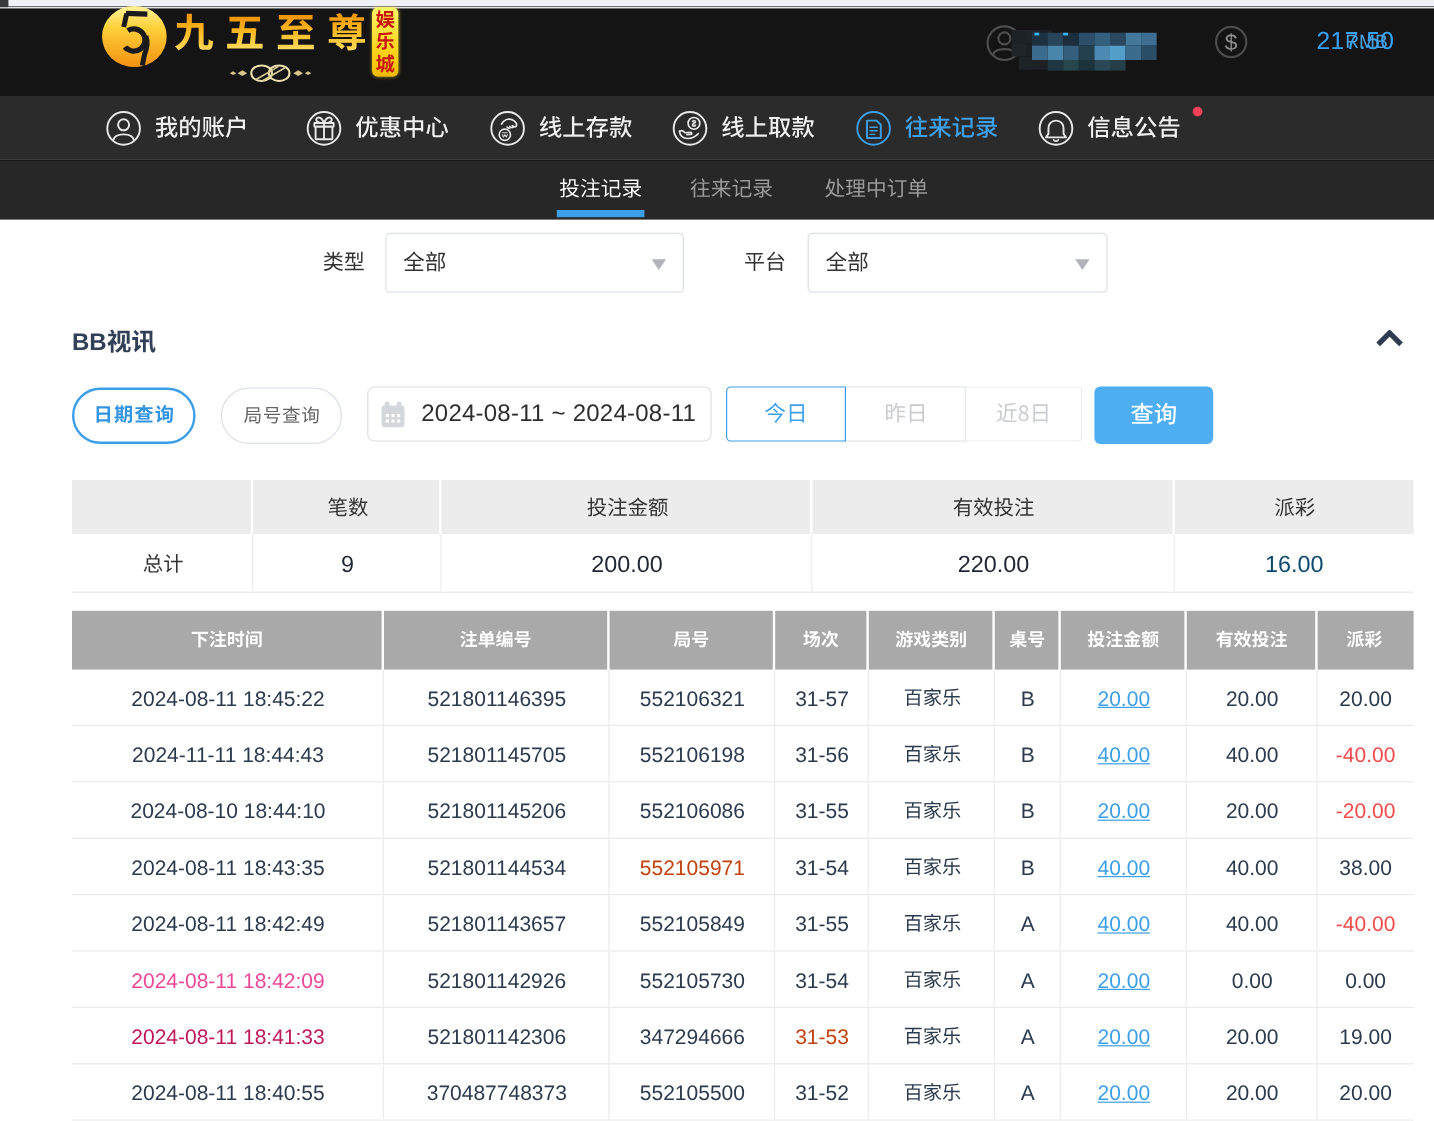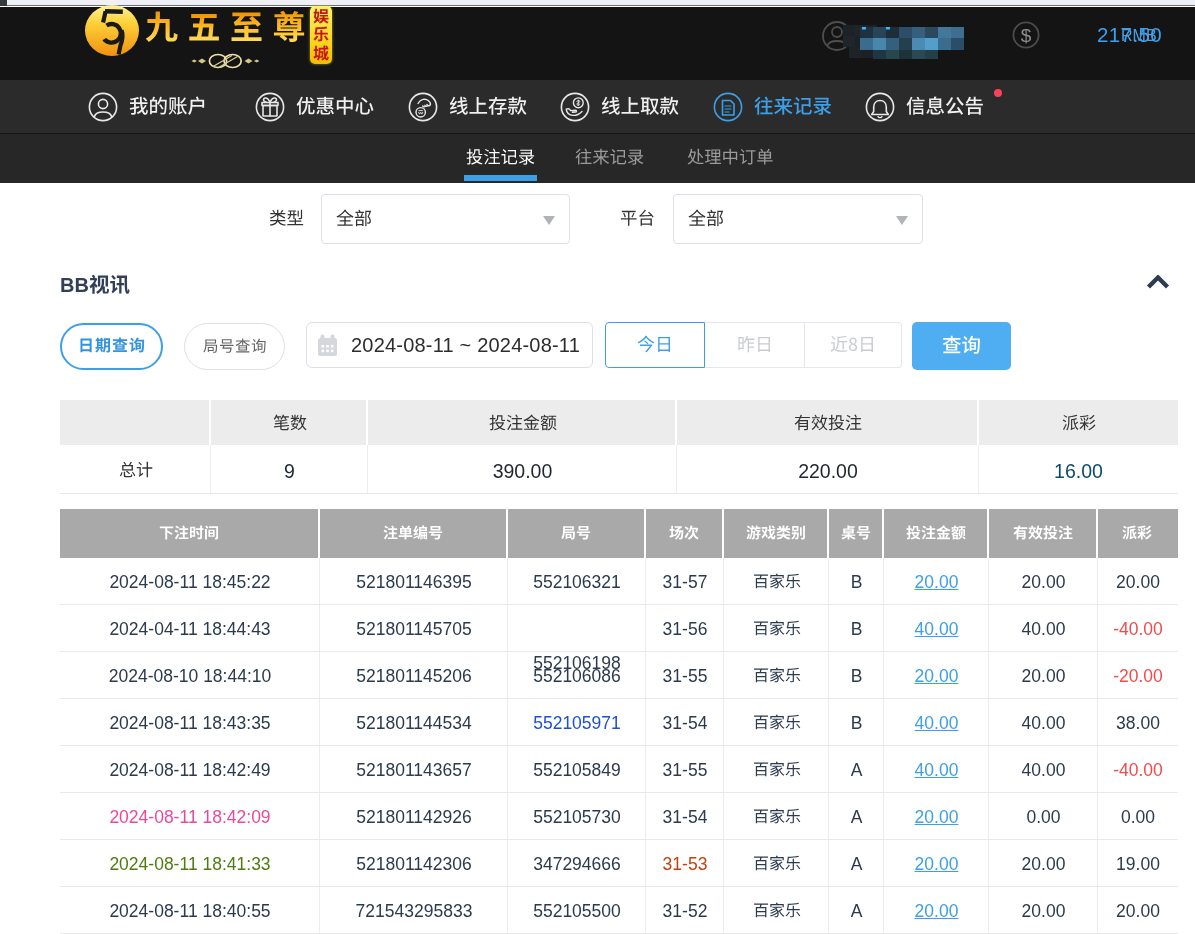--- a/index.html
+++ b/index.html
@@ -481,21 +481,21 @@
 <div class="fc" style="left:60px;top:459px;width:151px;height:24px">
     <svg class="t" width="34.0" height="19.5" viewBox="0 0 34.0 19.5" fill="#333333">
       <use href="#gR603b" transform="translate(0.00,14.96) scale(0.01700,-0.01700)"></use>
       <use href="#gR8ba1" transform="translate(17.00,14.96) scale(0.01700,-0.01700)"></use>
     </svg>
   </div>
 <div class="fc" style="left:211px;top:459px;width:157px;height:24px">
     <span style="font:19.5px 'Liberation Sans',sans-serif;color:#1f2733">9</span>
   </div>
 <div class="fc" style="left:368px;top:459px;width:309px;height:24px">
-    <span style="font:19.5px 'Liberation Sans',sans-serif;color:#1f2733">390.00</span>
+    <span style="font:19.5px 'Liberation Sans',sans-serif;color:#1f2733">200.00</span>
   </div>
 <div class="fc" style="left:677px;top:459px;width:302px;height:24px">
     <span style="font:19.5px 'Liberation Sans',sans-serif;color:#1f2733">220.00</span>
   </div>
 <div class="fc" style="left:979px;top:459px;width:199px;height:24px">
     <span style="font:19.5px 'Liberation Sans',sans-serif;color:#0c4a6e">16.00</span>
   </div>
 <div style="position:absolute;left:60px;top:509px;width:258px;height:49px;background:#a9a9a9"></div>
 <div class="fc" style="left:60px;top:523px;width:258px;height:22px">
     <svg class="t" width="60.0" height="17.2" viewBox="0 0 60.0 17.2" fill="#ffffff">
@@ -612,26 +612,26 @@
 <div style="position:absolute;left:60px;top:651px;width:1118px;height:1px;background:#e9e9e9"></div>
 <div style="position:absolute;left:319px;top:605px;width:1px;height:46px;background:#ececec"></div>
 <div style="position:absolute;left:507px;top:605px;width:1px;height:46px;background:#ececec"></div>
 <div style="position:absolute;left:645px;top:605px;width:1px;height:46px;background:#ececec"></div>
 <div style="position:absolute;left:723px;top:605px;width:1px;height:46px;background:#ececec"></div>
 <div style="position:absolute;left:828px;top:605px;width:1px;height:46px;background:#ececec"></div>
 <div style="position:absolute;left:883px;top:605px;width:1px;height:46px;background:#ececec"></div>
 <div style="position:absolute;left:988px;top:605px;width:1px;height:46px;background:#ececec"></div>
 <div style="position:absolute;left:1097px;top:605px;width:1px;height:46px;background:#ececec"></div>
 <div class="fc" style="left:60px;top:618px;width:260px;height:22px">
-    <span style="font:17.5px 'Liberation Sans',sans-serif;color:#2b3a4d">2024-04-11 18:44:43</span>
+    <span style="font:17.5px 'Liberation Sans',sans-serif;color:#2b3a4d">2024-11-11 18:44:43</span>
   </div>
 <div class="fc" style="left:320px;top:618px;width:188px;height:22px">
     <span style="font:17.5px 'Liberation Sans',sans-serif;color:#2b3a4d">521801145705</span>
   </div>
-<div class="fc" style="left:508px;top:652px;width:138px;height:22px">
+<div class="fc" style="left:508px;top:618px;width:138px;height:22px">
     <span style="font:17.5px 'Liberation Sans',sans-serif;color:#2b3a4d">552106198</span>
   </div>
 <div class="fc" style="left:646px;top:618px;width:78px;height:22px">
     <span style="font:17.5px 'Liberation Sans',sans-serif;color:#2b3a4d">31-56</span>
   </div>
 <div class="fc" style="left:724px;top:617px;width:105px;height:24px">
     <svg class="t" width="48.0" height="18.4" viewBox="0 0 48.0 18.4" fill="#2b3a4d">
       <use href="#gR767e" transform="translate(0.00,14.08) scale(0.01600,-0.01600)"></use>
       <use href="#gR5bb6" transform="translate(16.00,14.08) scale(0.01600,-0.01600)"></use>
       <use href="#gR4e50" transform="translate(32.00,14.08) scale(0.01600,-0.01600)"></use>
@@ -698,21 +698,21 @@
 <div style="position:absolute;left:883px;top:699px;width:1px;height:46px;background:#ececec"></div>
 <div style="position:absolute;left:988px;top:699px;width:1px;height:46px;background:#ececec"></div>
 <div style="position:absolute;left:1097px;top:699px;width:1px;height:46px;background:#ececec"></div>
 <div class="fc" style="left:60px;top:712px;width:260px;height:22px">
     <span style="font:17.5px 'Liberation Sans',sans-serif;color:#2b3a4d">2024-08-11 18:43:35</span>
   </div>
 <div class="fc" style="left:320px;top:712px;width:188px;height:22px">
     <span style="font:17.5px 'Liberation Sans',sans-serif;color:#2b3a4d">521801144534</span>
   </div>
 <div class="fc" style="left:508px;top:712px;width:138px;height:22px">
-    <span style="font:17.5px 'Liberation Sans',sans-serif;color:#1d4ed8">552105971</span>
+    <span style="font:17.5px 'Liberation Sans',sans-serif;color:#c2410c">552105971</span>
   </div>
 <div class="fc" style="left:646px;top:712px;width:78px;height:22px">
     <span style="font:17.5px 'Liberation Sans',sans-serif;color:#2b3a4d">31-54</span>
   </div>
 <div class="fc" style="left:724px;top:711px;width:105px;height:24px">
     <svg class="t" width="48.0" height="18.4" viewBox="0 0 48.0 18.4" fill="#2b3a4d">
       <use href="#gR767e" transform="translate(0.00,14.08) scale(0.01600,-0.01600)"></use>
       <use href="#gR5bb6" transform="translate(16.00,14.08) scale(0.01600,-0.01600)"></use>
       <use href="#gR4e50" transform="translate(32.00,14.08) scale(0.01600,-0.01600)"></use>
     </svg>
@@ -812,21 +812,21 @@
 <div style="position:absolute;left:60px;top:886px;width:1118px;height:1px;background:#e9e9e9"></div>
 <div style="position:absolute;left:319px;top:840px;width:1px;height:46px;background:#ececec"></div>
 <div style="position:absolute;left:507px;top:840px;width:1px;height:46px;background:#ececec"></div>
 <div style="position:absolute;left:645px;top:840px;width:1px;height:46px;background:#ececec"></div>
 <div style="position:absolute;left:723px;top:840px;width:1px;height:46px;background:#ececec"></div>
 <div style="position:absolute;left:828px;top:840px;width:1px;height:46px;background:#ececec"></div>
 <div style="position:absolute;left:883px;top:840px;width:1px;height:46px;background:#ececec"></div>
 <div style="position:absolute;left:988px;top:840px;width:1px;height:46px;background:#ececec"></div>
 <div style="position:absolute;left:1097px;top:840px;width:1px;height:46px;background:#ececec"></div>
 <div class="fc" style="left:60px;top:853px;width:260px;height:22px">
-    <span style="font:17.5px 'Liberation Sans',sans-serif;color:#4d7c0f">2024-08-11 18:41:33</span>
+    <span style="font:17.5px 'Liberation Sans',sans-serif;color:#be185d">2024-08-11 18:41:33</span>
   </div>
 <div class="fc" style="left:320px;top:853px;width:188px;height:22px">
     <span style="font:17.5px 'Liberation Sans',sans-serif;color:#2b3a4d">521801142306</span>
   </div>
 <div class="fc" style="left:508px;top:853px;width:138px;height:22px">
     <span style="font:17.5px 'Liberation Sans',sans-serif;color:#2b3a4d">347294666</span>
   </div>
 <div class="fc" style="left:646px;top:853px;width:78px;height:22px">
     <span style="font:17.5px 'Liberation Sans',sans-serif;color:#c2410c">31-53</span>
   </div>
@@ -855,21 +855,21 @@
 <div style="position:absolute;left:645px;top:887px;width:1px;height:46px;background:#ececec"></div>
 <div style="position:absolute;left:723px;top:887px;width:1px;height:46px;background:#ececec"></div>
 <div style="position:absolute;left:828px;top:887px;width:1px;height:46px;background:#ececec"></div>
 <div style="position:absolute;left:883px;top:887px;width:1px;height:46px;background:#ececec"></div>
 <div style="position:absolute;left:988px;top:887px;width:1px;height:46px;background:#ececec"></div>
 <div style="position:absolute;left:1097px;top:887px;width:1px;height:46px;background:#ececec"></div>
 <div class="fc" style="left:60px;top:900px;width:260px;height:22px">
     <span style="font:17.5px 'Liberation Sans',sans-serif;color:#2b3a4d">2024-08-11 18:40:55</span>
   </div>
 <div class="fc" style="left:320px;top:900px;width:188px;height:22px">
-    <span style="font:17.5px 'Liberation Sans',sans-serif;color:#2b3a4d">721543295833</span>
+    <span style="font:17.5px 'Liberation Sans',sans-serif;color:#2b3a4d">370487748373</span>
   </div>
 <div class="fc" style="left:508px;top:900px;width:138px;height:22px">
     <span style="font:17.5px 'Liberation Sans',sans-serif;color:#2b3a4d">552105500</span>
   </div>
 <div class="fc" style="left:646px;top:900px;width:78px;height:22px">
     <span style="font:17.5px 'Liberation Sans',sans-serif;color:#2b3a4d">31-52</span>
   </div>
 <div class="fc" style="left:724px;top:899px;width:105px;height:24px">
     <svg class="t" width="48.0" height="18.4" viewBox="0 0 48.0 18.4" fill="#2b3a4d">
       <use href="#gR767e" transform="translate(0.00,14.08) scale(0.01600,-0.01600)"></use>

